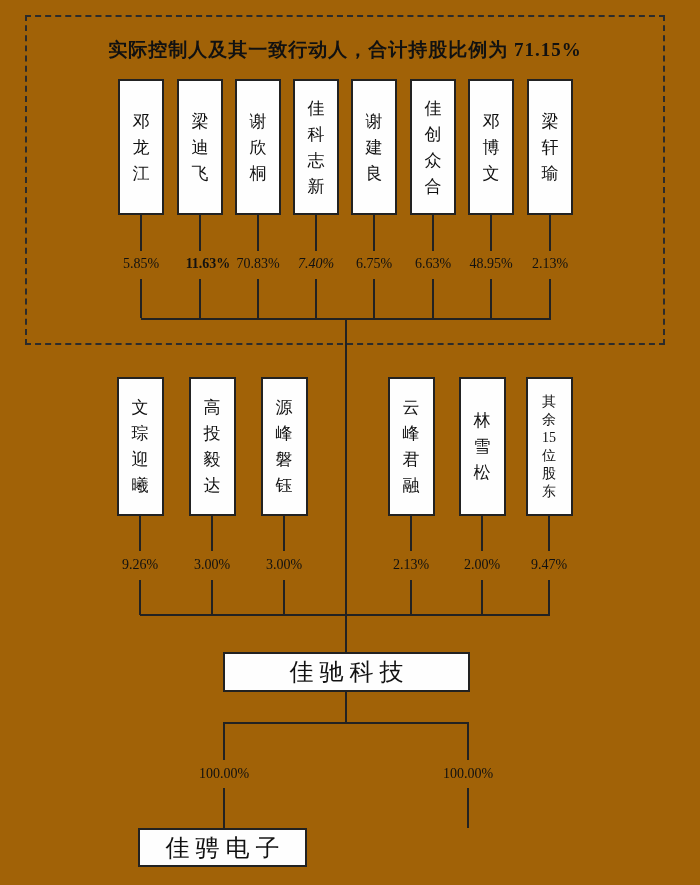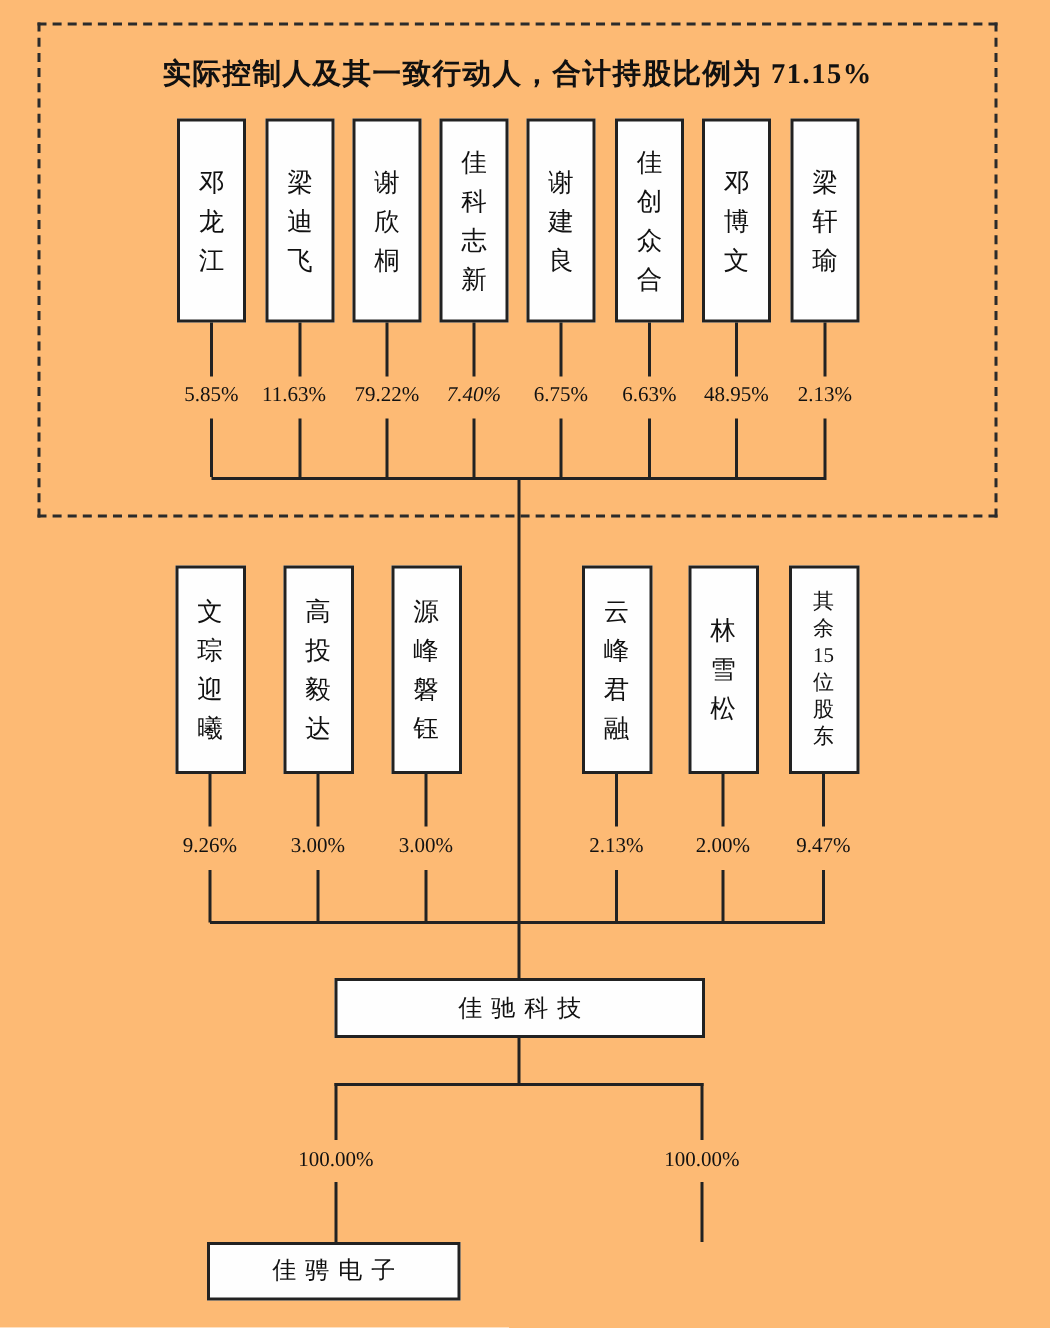--- a/index.html
+++ b/index.html
@@ -5,21 +5,21 @@
   * { margin: 0; padding: 0; box-sizing: border-box; }
   html, body { background: #ffffff; }
   body {
     font-family: "Liberation Serif", "DejaVu Serif", serif;
     color: #111111;
   }
   .canvas {
     position: relative;
     width: 700px;
     height: 885px;
-    background: #fdba74;
+    background: #a16207;
     overflow: hidden;
   }
   .dashed {
     position: absolute;
     border: 2px dashed #2b2b2b;
     background: transparent;
   }
   .title {
     position: absolute;
     font-weight: bold;
@@ -48,21 +48,21 @@
     background: #222222;
   }
   .pct {
     position: absolute;
     font-size: 14px;
     line-height: 28px;
     text-align: center;
     white-space: nowrap;
   }
   .company-text {
-    font-size: 16px;
+    font-size: 24px;
     letter-spacing: 6px;
     text-indent: 6px;
     white-space: nowrap;
   }
 </style>
 </head>
 <body>
 
 <div class="canvas" id="canvas">
 
@@ -78,29 +78,29 @@
       </div>
       <div class="vline" style="left: 140px; top: 215px; width: 2px; height: 36px;"></div>
       <div class="pct" style="left: 101px; top: 250px; width: 80px; height: 28px;">5.85%</div>
       <div class="vline" style="left: 140px; top: 279px; width: 2px; height: 39px;"></div>
       <div class="box vbox" style="left: 177px; top: 79px; width: 46px; height: 136px;">
         <span>梁</span>
         <span>迪</span>
         <span>飞</span>
       </div>
       <div class="vline" style="left: 199px; top: 215px; width: 2px; height: 36px;"></div>
-      <div class="pct" style="left: 156px; top: 250px; width: 80px; height: 28px;">11.63%</div>
+      <div class="pct" style="left: 168px; top: 250px; width: 80px; height: 28px; font-weight: bold;">11.63%</div>
       <div class="vline" style="left: 199px; top: 279px; width: 2px; height: 39px;"></div>
       <div class="box vbox" style="left: 235px; top: 79px; width: 46px; height: 136px;">
         <span>谢</span>
         <span>欣</span>
         <span>桐</span>
       </div>
       <div class="vline" style="left: 257px; top: 215px; width: 2px; height: 36px;"></div>
-      <div class="pct" style="left: 218px; top: 250px; width: 80px; height: 28px;">79.22%</div>
+      <div class="pct" style="left: 218px; top: 250px; width: 80px; height: 28px;">70.83%</div>
       <div class="vline" style="left: 257px; top: 279px; width: 2px; height: 39px;"></div>
       <div class="box vbox" style="left: 293px; top: 79px; width: 46px; height: 136px;">
         <span>佳</span>
         <span>科</span>
         <span>志</span>
         <span>新</span>
       </div>
       <div class="vline" style="left: 315px; top: 215px; width: 2px; height: 36px;"></div>
       <div class="pct" style="left: 276px; top: 250px; width: 80px; height: 28px; font-style: italic;">7.40%</div>
       <div class="vline" style="left: 315px; top: 279px; width: 2px; height: 39px;"></div>

